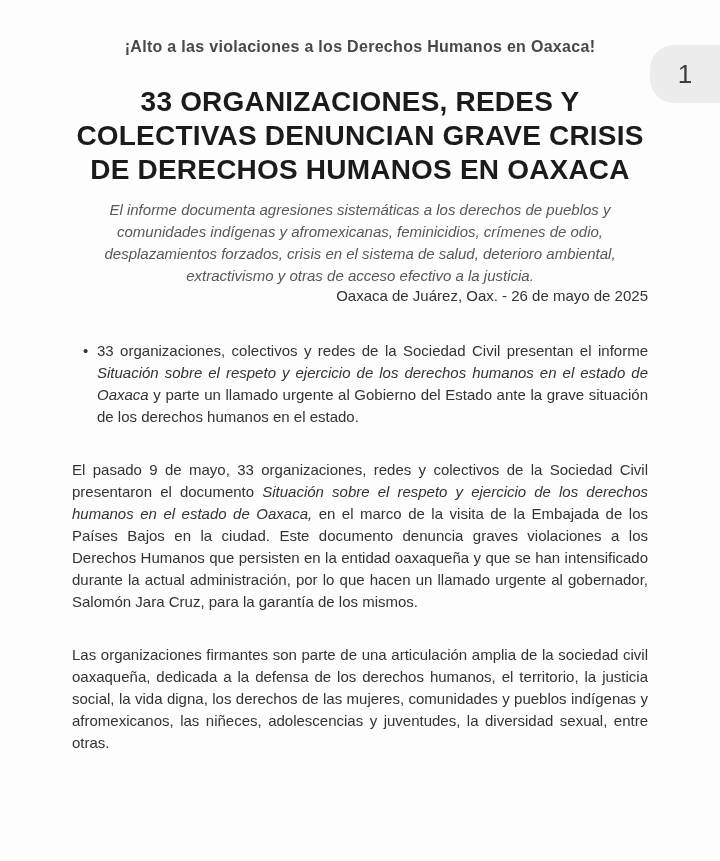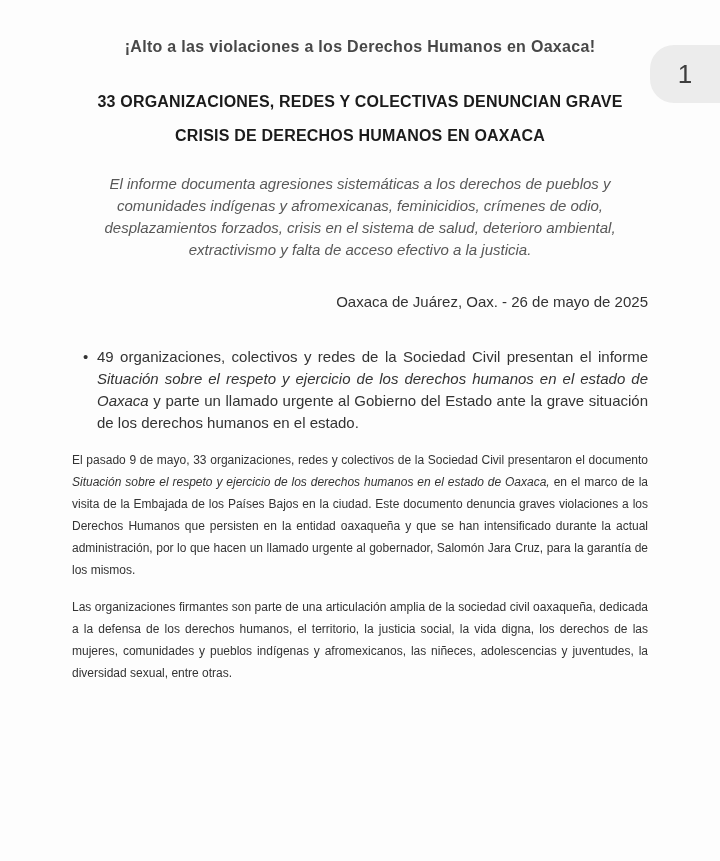--- a/index.html
+++ b/index.html
@@ -39,39 +39,38 @@
     text-align:center;
     font-weight:bold;
     font-size:16px;
     letter-spacing:.3px;
     color:var(--kicker-text);
     margin:0 10px 29px 10px;
   }
   .title{
     text-align:center;
     font-weight:bold;
-    font-size:16px;
+    font-size:28px;
     line-height:34px;
     letter-spacing:.2px;
     color:var(--title-text);
-    margin-bottom:20px;
+    margin-bottom:12px;
   }
   .subtitle{
     text-align:center;
     font-style:italic;
     font-size:15px;
     line-height:22px;
     color:var(--subtitle-text);
     margin:0 2px;
   }
   .dateline{
     text-align:right;
     font-size:15px;
     color:var(--body-text);
-    margin-top:32px;
   }
   .bullets{
     list-style:none;
     margin-top:36px;
   }
   .bullets li{
     position:relative;
     padding-left:25px;
     text-align:justify;
     font-size:15px;
@@ -80,44 +79,44 @@
   }
   .bullets li::before{
     content:"•";
     position:absolute;
     left:11px;top:0;
     font-size:15px;
     color:var(--body-text);
   }
   .body-para{
     text-align:justify;
-    font-size:12px;
+    font-size:15px;
     line-height:22px;
-    margin-top:15px;
+    margin-top:31px;
   }
   .it{font-style:italic;}
 </style>
 </head>
 <body>
 
 <div class="page">
 
   <div class="badge">
     <span>1</span>
   </div>
 
   <div class="kicker">¡Alto a las violaciones a los Derechos Humanos en Oaxaca!</div>
 
   <h1 class="title">33 ORGANIZACIONES, REDES Y COLECTIVAS DENUNCIAN GRAVE CRISIS DE DERECHOS HUMANOS EN OAXACA</h1>
 
-  <div class="subtitle">El informe documenta agresiones sistemáticas a los derechos de pueblos y comunidades indígenas y afromexicanas, feminicidios, crímenes de odio, desplazamientos forzados, crisis en el sistema de salud, deterioro ambiental, extractivismo y falta de acceso efectivo a la justicia.</div>
+  <div class="subtitle">El informe documenta agresiones sistemáticas a los derechos de pueblos y comunidades indígenas y afromexicanas, feminicidios, crímenes de odio, desplazamientos forzados, crisis en el sistema de salud, deterioro ambiental, extractivismo y otras de acceso efectivo a la justicia.</div>
 
   <div class="dateline">Oaxaca de Juárez, Oax. - 26 de mayo de 2025</div>
 
   <ul class="bullets">
-    <li><span>49 organizaciones, colectivos y redes de la Sociedad Civil presentan el informe </span><span class="it">Situación sobre el respeto y ejercicio de los derechos humanos en el estado de Oaxaca</span><span> y parte un llamado urgente al Gobierno del Estado ante la grave situación de los derechos humanos en el estado.</span></li>
+    <li><span>33 organizaciones, colectivos y redes de la Sociedad Civil presentan el informe </span><span class="it">Situación sobre el respeto y ejercicio de los derechos humanos en el estado de Oaxaca</span><span> y parte un llamado urgente al Gobierno del Estado ante la grave situación de los derechos humanos en el estado.</span></li>
   </ul>
 
   <p class="body-para"><span>El pasado 9 de mayo, 33 organizaciones, redes y colectivos de la Sociedad Civil presentaron el documento </span><span class="it">Situación sobre el respeto y ejercicio de los derechos humanos en el estado de Oaxaca,</span><span> en el marco de la visita de la Embajada de los Países Bajos en la ciudad. Este documento denuncia graves violaciones a los Derechos Humanos que persisten en la entidad oaxaqueña y que se han intensificado durante la actual administración, por lo que hacen un llamado urgente al gobernador, Salomón Jara Cruz, para la garantía de los mismos.</span></p>
 
   <p class="body-para"><span>Las organizaciones firmantes son parte de una articulación amplia de la sociedad civil oaxaqueña, dedicada a la defensa de los derechos humanos, el territorio, la justicia social, la vida digna, los derechos de las mujeres, comunidades y pueblos indígenas y afromexicanos, las niñeces, adolescencias y juventudes, la diversidad sexual, entre otras.</span></p>
 
 </div>
 
 </body></html>

